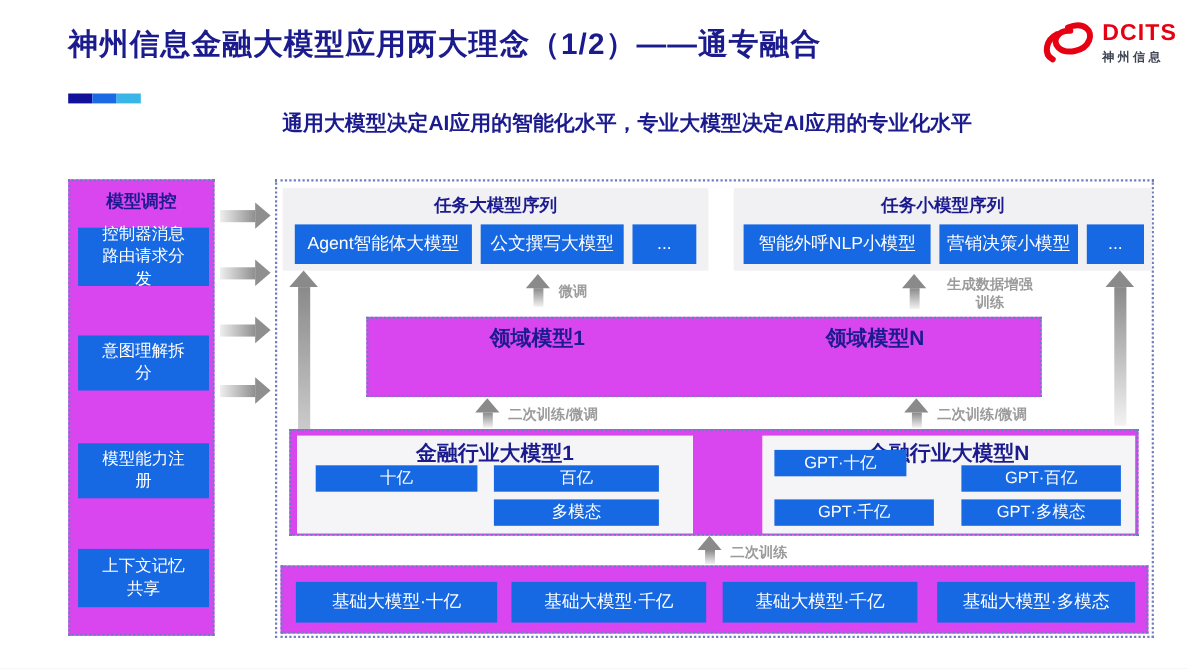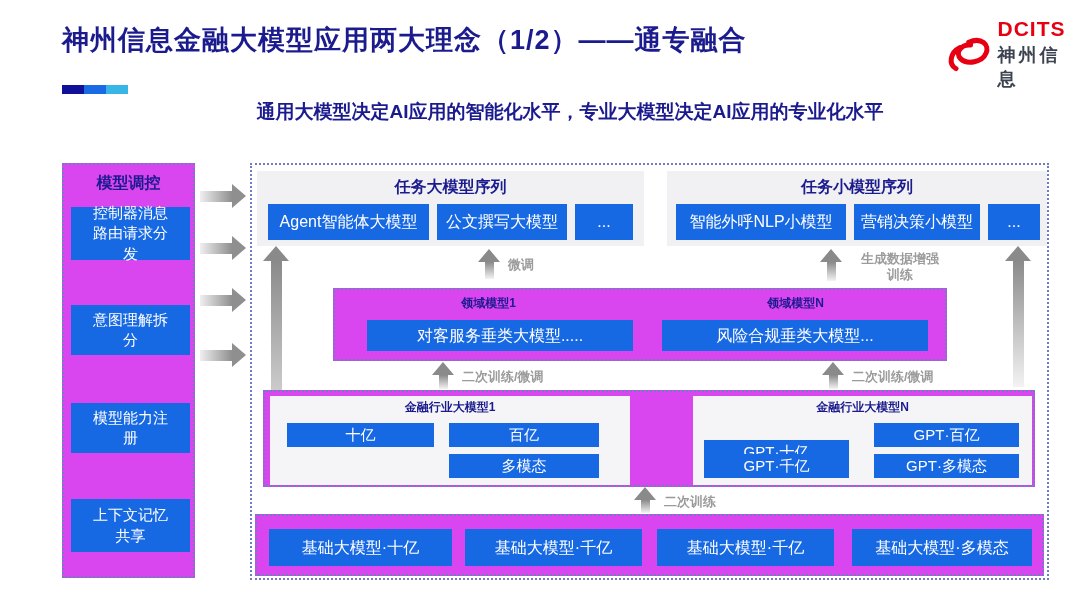--- a/index.html
+++ b/index.html
@@ -18,39 +18,39 @@
   .accent-bar { position:absolute; left:62px; top:85px; width:66px; height:9px; display:flex; }
   .accent-bar span { flex:1; }
   .subtitle {
     position:absolute; left:70px; right:10px; top:99px;
     text-align:center; font-size:19px; font-weight:bold; color:#1b1b8e;
     white-space:nowrap;
   }
   .logo { position:absolute; left:946px; top:18px; width:128px; display:flex; align-items:center; }
   .logo-text { margin-left:6px; }
   .logo-brand { font-size:21px; font-weight:900; color:#e60012; letter-spacing:1px; line-height:1; }
-  .logo-cn { font-size:18px; font-weight:bold; color:#3c4250; letter-spacing:3px; margin-top:4px; }
+  .logo-cn { font-size:11px; font-weight:bold; color:#3c4250; letter-spacing:3px; margin-top:4px; }
   
   .dotbox { position:absolute; border:2px dotted #6f7cbe; background:#d946ef; }
   
   .sidebar-title { position:absolute; left:0; right:0; top:8px; text-align:center;
     font-size:16px; font-weight:bold; color:#1b1b8e; }
   .btn {
     position:absolute; background:#1668e3; color:#fff;
     display:flex; align-items:center; justify-content:center;
     text-align:center; line-height:1.35;
   }
   .side-btn { left:7px; width:119px; font-size:15px; padding:0 20px; }
   
   .panel { position:absolute; background:#f1f1f3; }
   .panel-title { position:absolute; left:0; right:0; top:6px; text-align:center;
     font-size:16px; font-weight:bold; color:#1b1b8e; }
   .chip { font-size:16px; }
   .chip-sm { font-size:15px; }
-  .group-title { position:absolute; text-align:center; font-size:12px; font-weight:bold; color:#1b1b8e; }
+  .group-title { position:absolute; text-align:center; font-size:19px; font-weight:bold; color:#1b1b8e; }
   .subpanel { position:absolute; background:#f5f5f7; }
   
   .arr-r { position:absolute; height:24px; display:flex; align-items:center; }
   .arr-r .shaft { height:11px; flex:1; background:linear-gradient(to right,#efefef,#8f8f8f); }
   .arr-r .head { width:0; height:0; border-top:12px solid transparent;
     border-bottom:12px solid transparent; border-left:14px solid #8f8f8f; }
   .arr-u { position:absolute; display:flex; flex-direction:column; align-items:center; }
   .arr-u .head { width:0; height:0; border-left:13px solid transparent;
     border-right:13px solid transparent; border-bottom:15px solid #8a8a8a; }
   .arr-u .shaft { width:11px; flex:1; background:linear-gradient(to bottom,#8a8a8a,#f3f3f3); }
@@ -142,22 +142,20 @@
       <div class="shaft"></div>
     </div>
   <div class="arr-label" style="left:848px;top:251px;width:104px;text-align:center;line-height:1.25;">
     <div>生成数据增强</div>
     <div>训练</div>
   </div>
 
   <div class="dotbox" style="left:333px;top:288px;width:614px;height:73px;">
     <div class="group-title" style="left:0;top:5px;width:307px;">领域模型1</div>
     <div class="group-title" style="left:307px;top:5px;width:307px;">领域模型N</div>
-    <div class="btn chip" style="left:32px;top:30px;width:266px;height:31px;">对客服务垂类大模型.....</div>
-    <div class="btn chip" style="left:327px;top:30px;width:266px;height:31px;">风险合规垂类大模型...</div>
   </div>
 
   <div class="arr-u small" style="left:432px;top:362px;width:22px;height:27px;">
       <div class="head"></div>
       <div class="shaft"></div>
     </div>
   <div class="arr-label" style="left:462px;top:368px;">二次训练/微调</div>
   <div class="arr-u small" style="left:822px;top:362px;width:22px;height:27px;">
       <div class="head"></div>
       <div class="shaft"></div>
@@ -165,21 +163,21 @@
   <div class="arr-label" style="left:852px;top:368px;">二次训练/微调</div>
 
   <div class="dotbox" style="left:263px;top:390px;width:772px;height:97px;">
     <div class="subpanel" style="left:5px;top:4px;width:360px;height:89px;"></div>
     <div class="subpanel" style="left:428px;top:4px;width:339px;height:89px;"></div>
     <div class="group-title" style="left:5px;top:7px;width:360px;">金融行业大模型1</div>
     <div class="group-title" style="left:428px;top:7px;width:339px;">金融行业大模型N</div>
     <div class="btn chip-sm" style="left:22px;top:31px;width:147px;height:24px;">十亿</div>
     <div class="btn chip-sm" style="left:184px;top:31px;width:150px;height:24px;">百亿</div>
     <div class="btn chip-sm" style="left:184px;top:62px;width:150px;height:24px;">多模态</div>
-    <div class="btn chip-sm" style="left:439px;top:48px;width:145px;height:24px;">GPT·十亿</div>
+    <div class="btn chip-sm" style="left:439px;top:17px;width:120px;height:24px;">GPT·十亿</div>
     <div class="btn chip-sm" style="left:609px;top:31px;width:145px;height:24px;">GPT·百亿</div>
     <div class="btn chip-sm" style="left:439px;top:62px;width:145px;height:24px;">GPT·千亿</div>
     <div class="btn chip-sm" style="left:609px;top:62px;width:145px;height:24px;">GPT·多模态</div>
   </div>
 
   <div class="arr-u small" style="left:634px;top:487px;width:22px;height:26px;">
       <div class="head"></div>
       <div class="shaft"></div>
     </div>
   <div class="arr-label" style="left:664px;top:493px;">二次训练</div>

